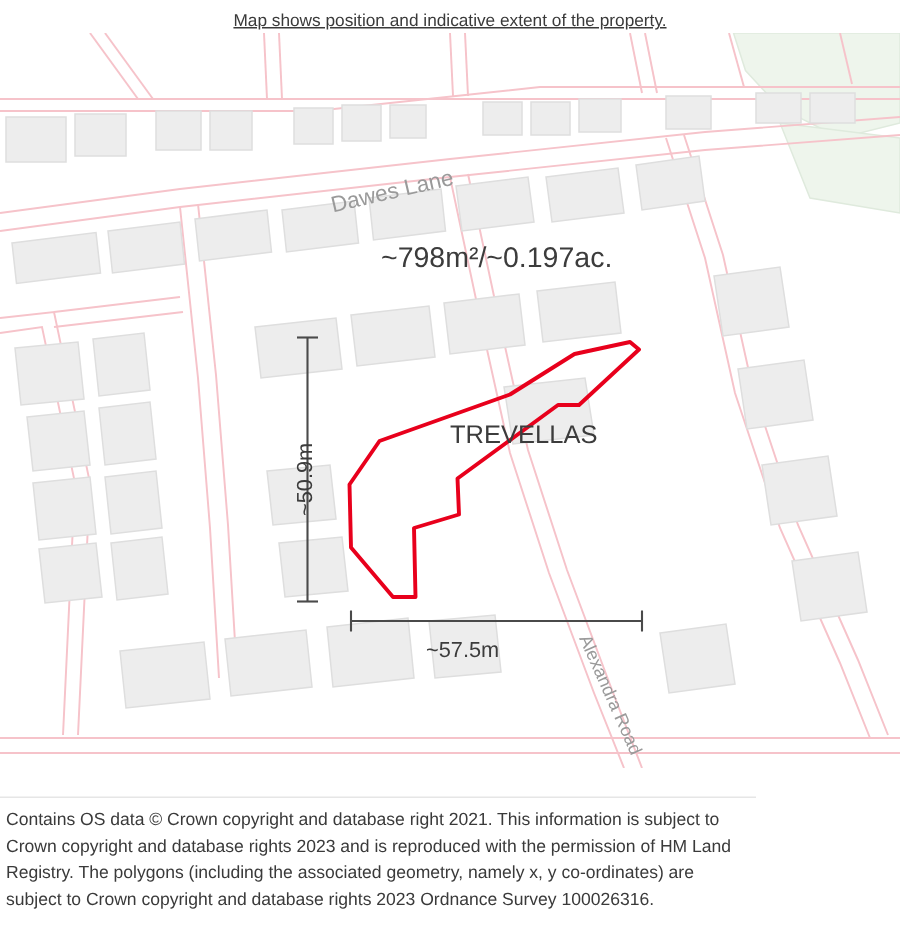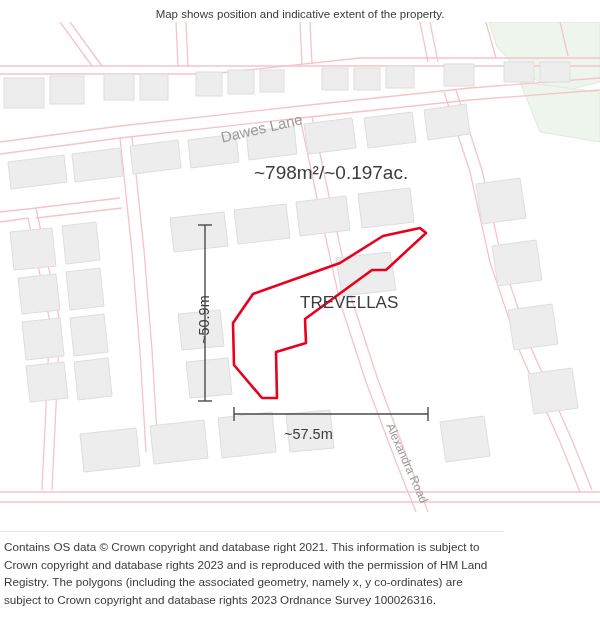--- a/index.html
+++ b/index.html
@@ -27,20 +27,21 @@
     font-size: 11.5px;
     color: #3a3a3a;
     line-height: 16px;
     white-space: nowrap;
   }
   .header-sub {
     font-size: 11.5px;
     color: #3a3a3a;
     line-height: 16px;
     white-space: nowrap;
+    text-decoration: underline;
   }
 
   
   .map-wrap {
     position: relative;
     width: 600px;
     height: 490px;
     background: #ffffff;
     overflow: hidden;
   }
@@ -59,21 +60,21 @@
   }
   #label-area {
     left: 228px;
     top: 140px;
     font-size: 19px;
     color: #3c3c3c;
     margin-left: 26px;
   }
   #label-parcel {
     left: 300px;
-    top: 271px;
+    top: 258px;
     font-size: 17px;
     color: #3c3c3c;
     text-align: center;
   }
   #label-height {
     left: 178px;
     top: 245px;
     font-size: 14.5px;
     color: #3c3c3c;
     transform: rotate(-90deg);

